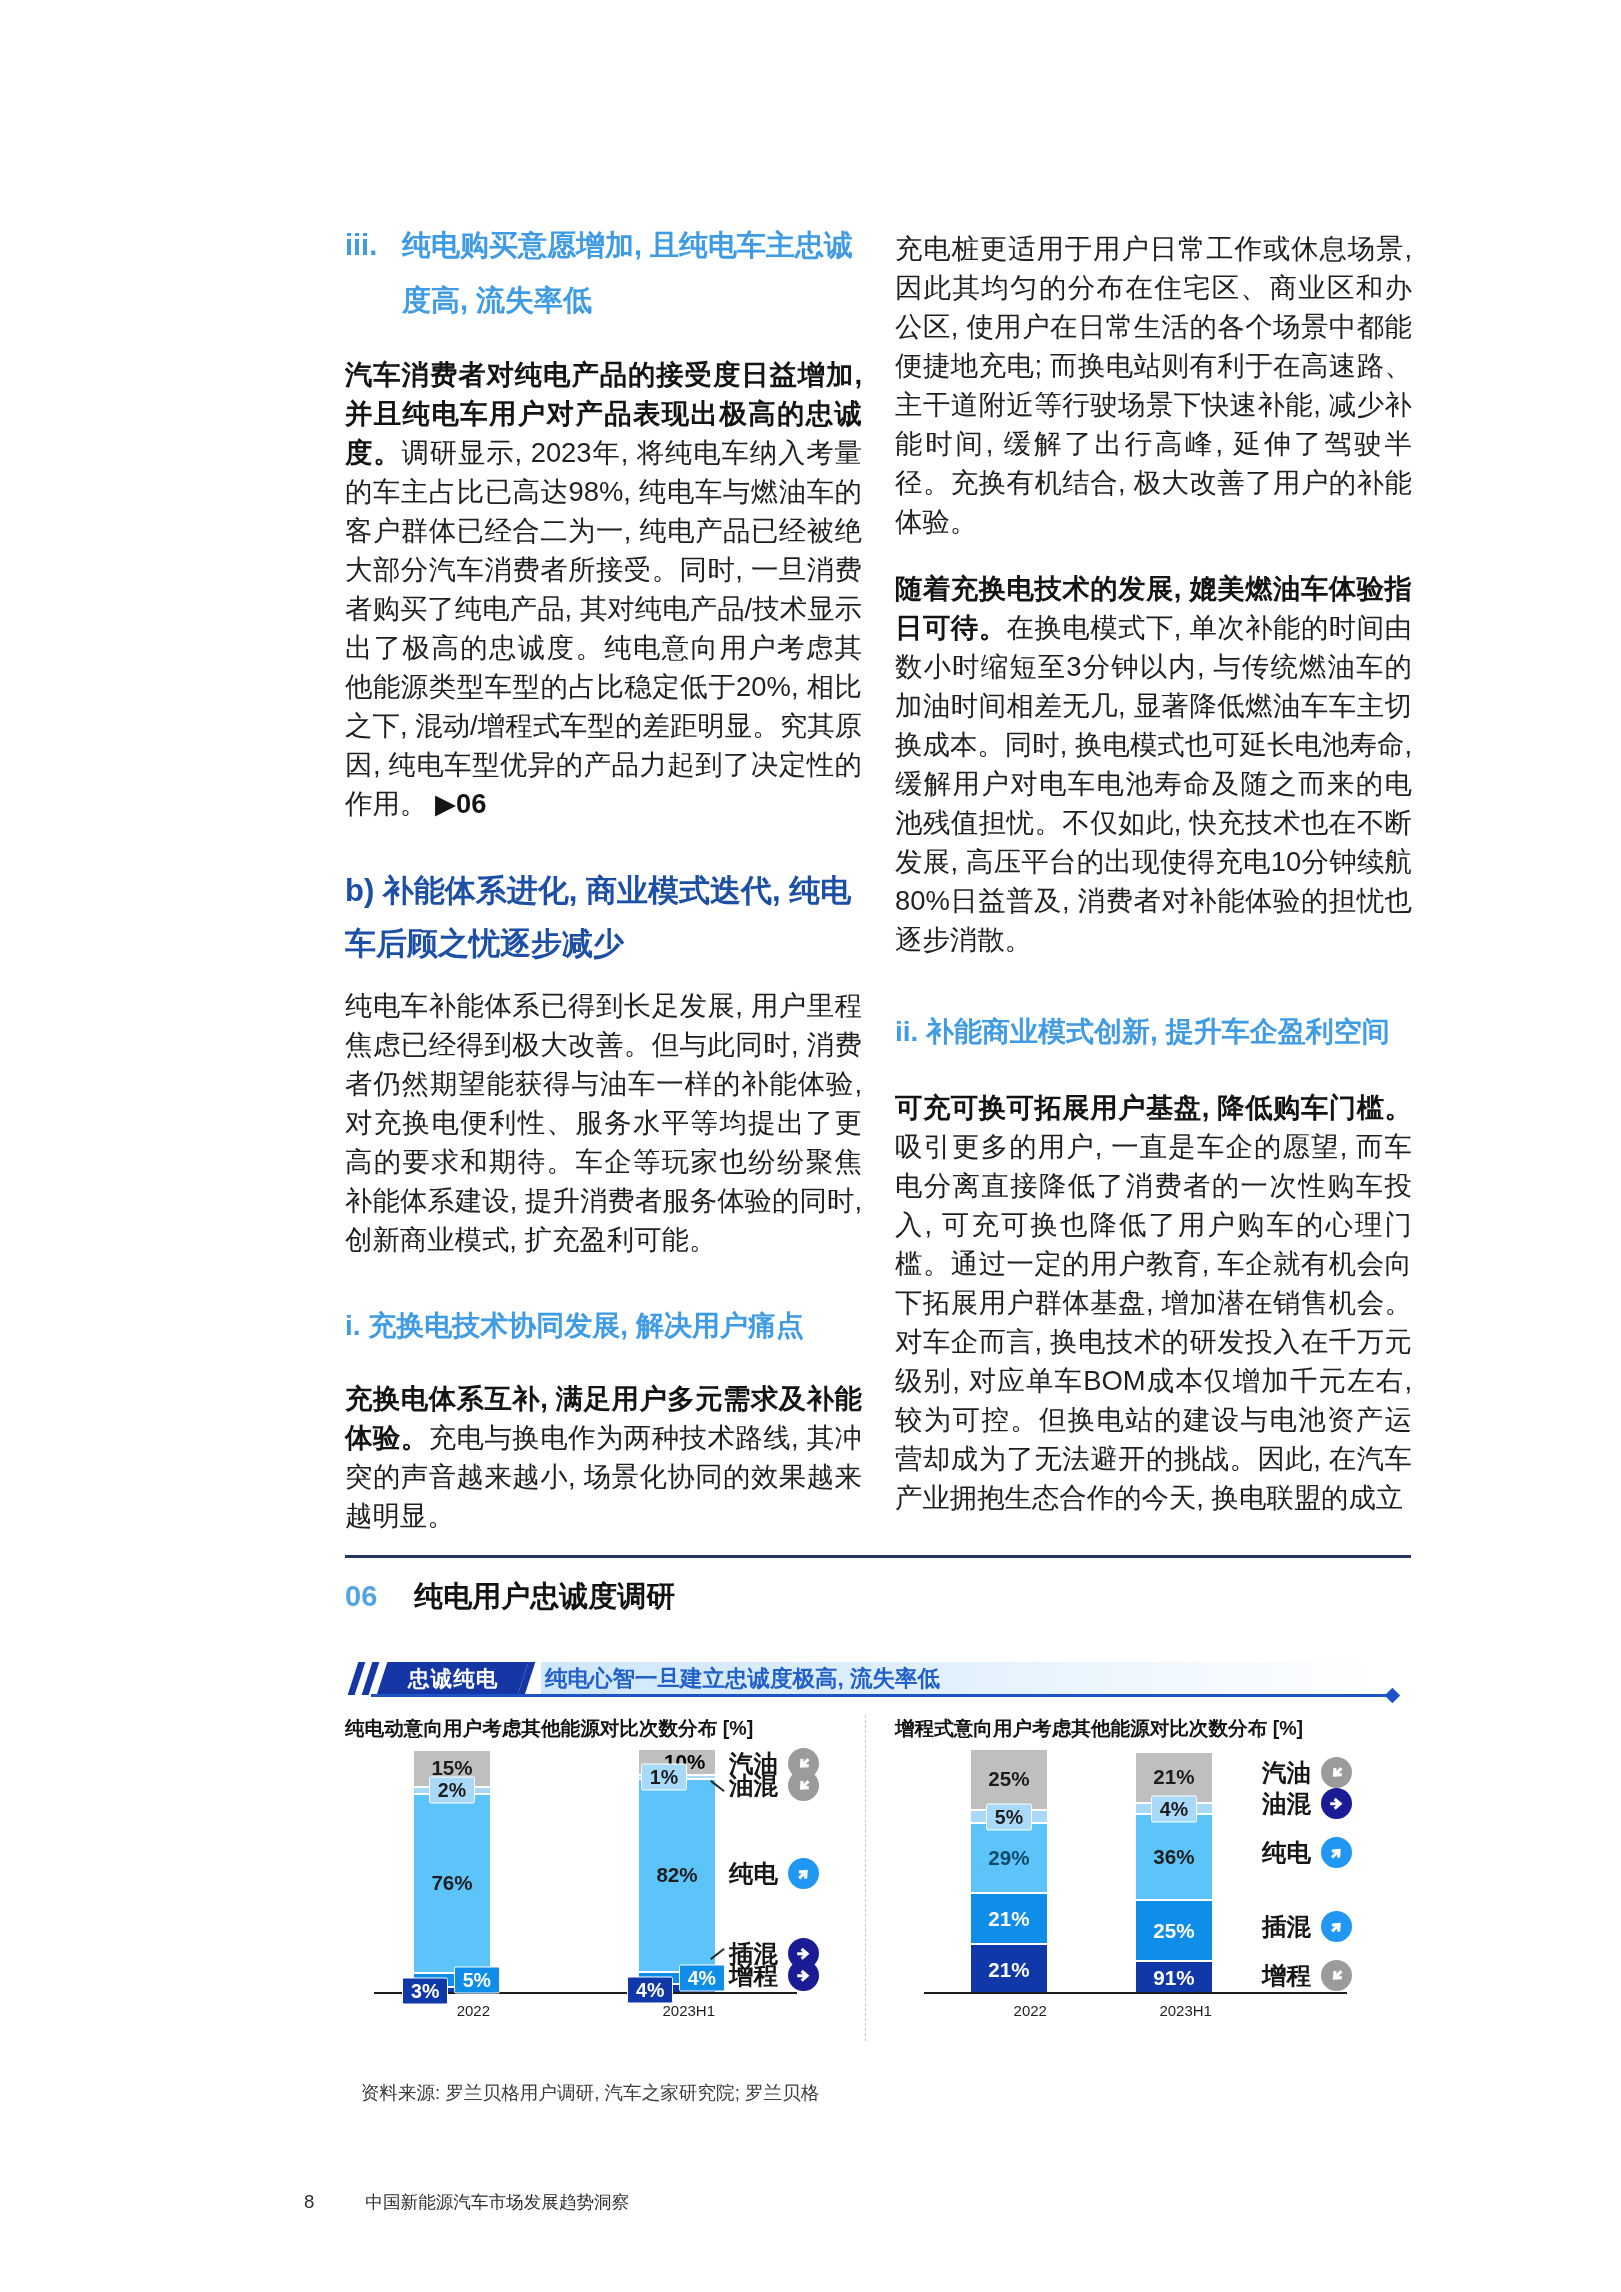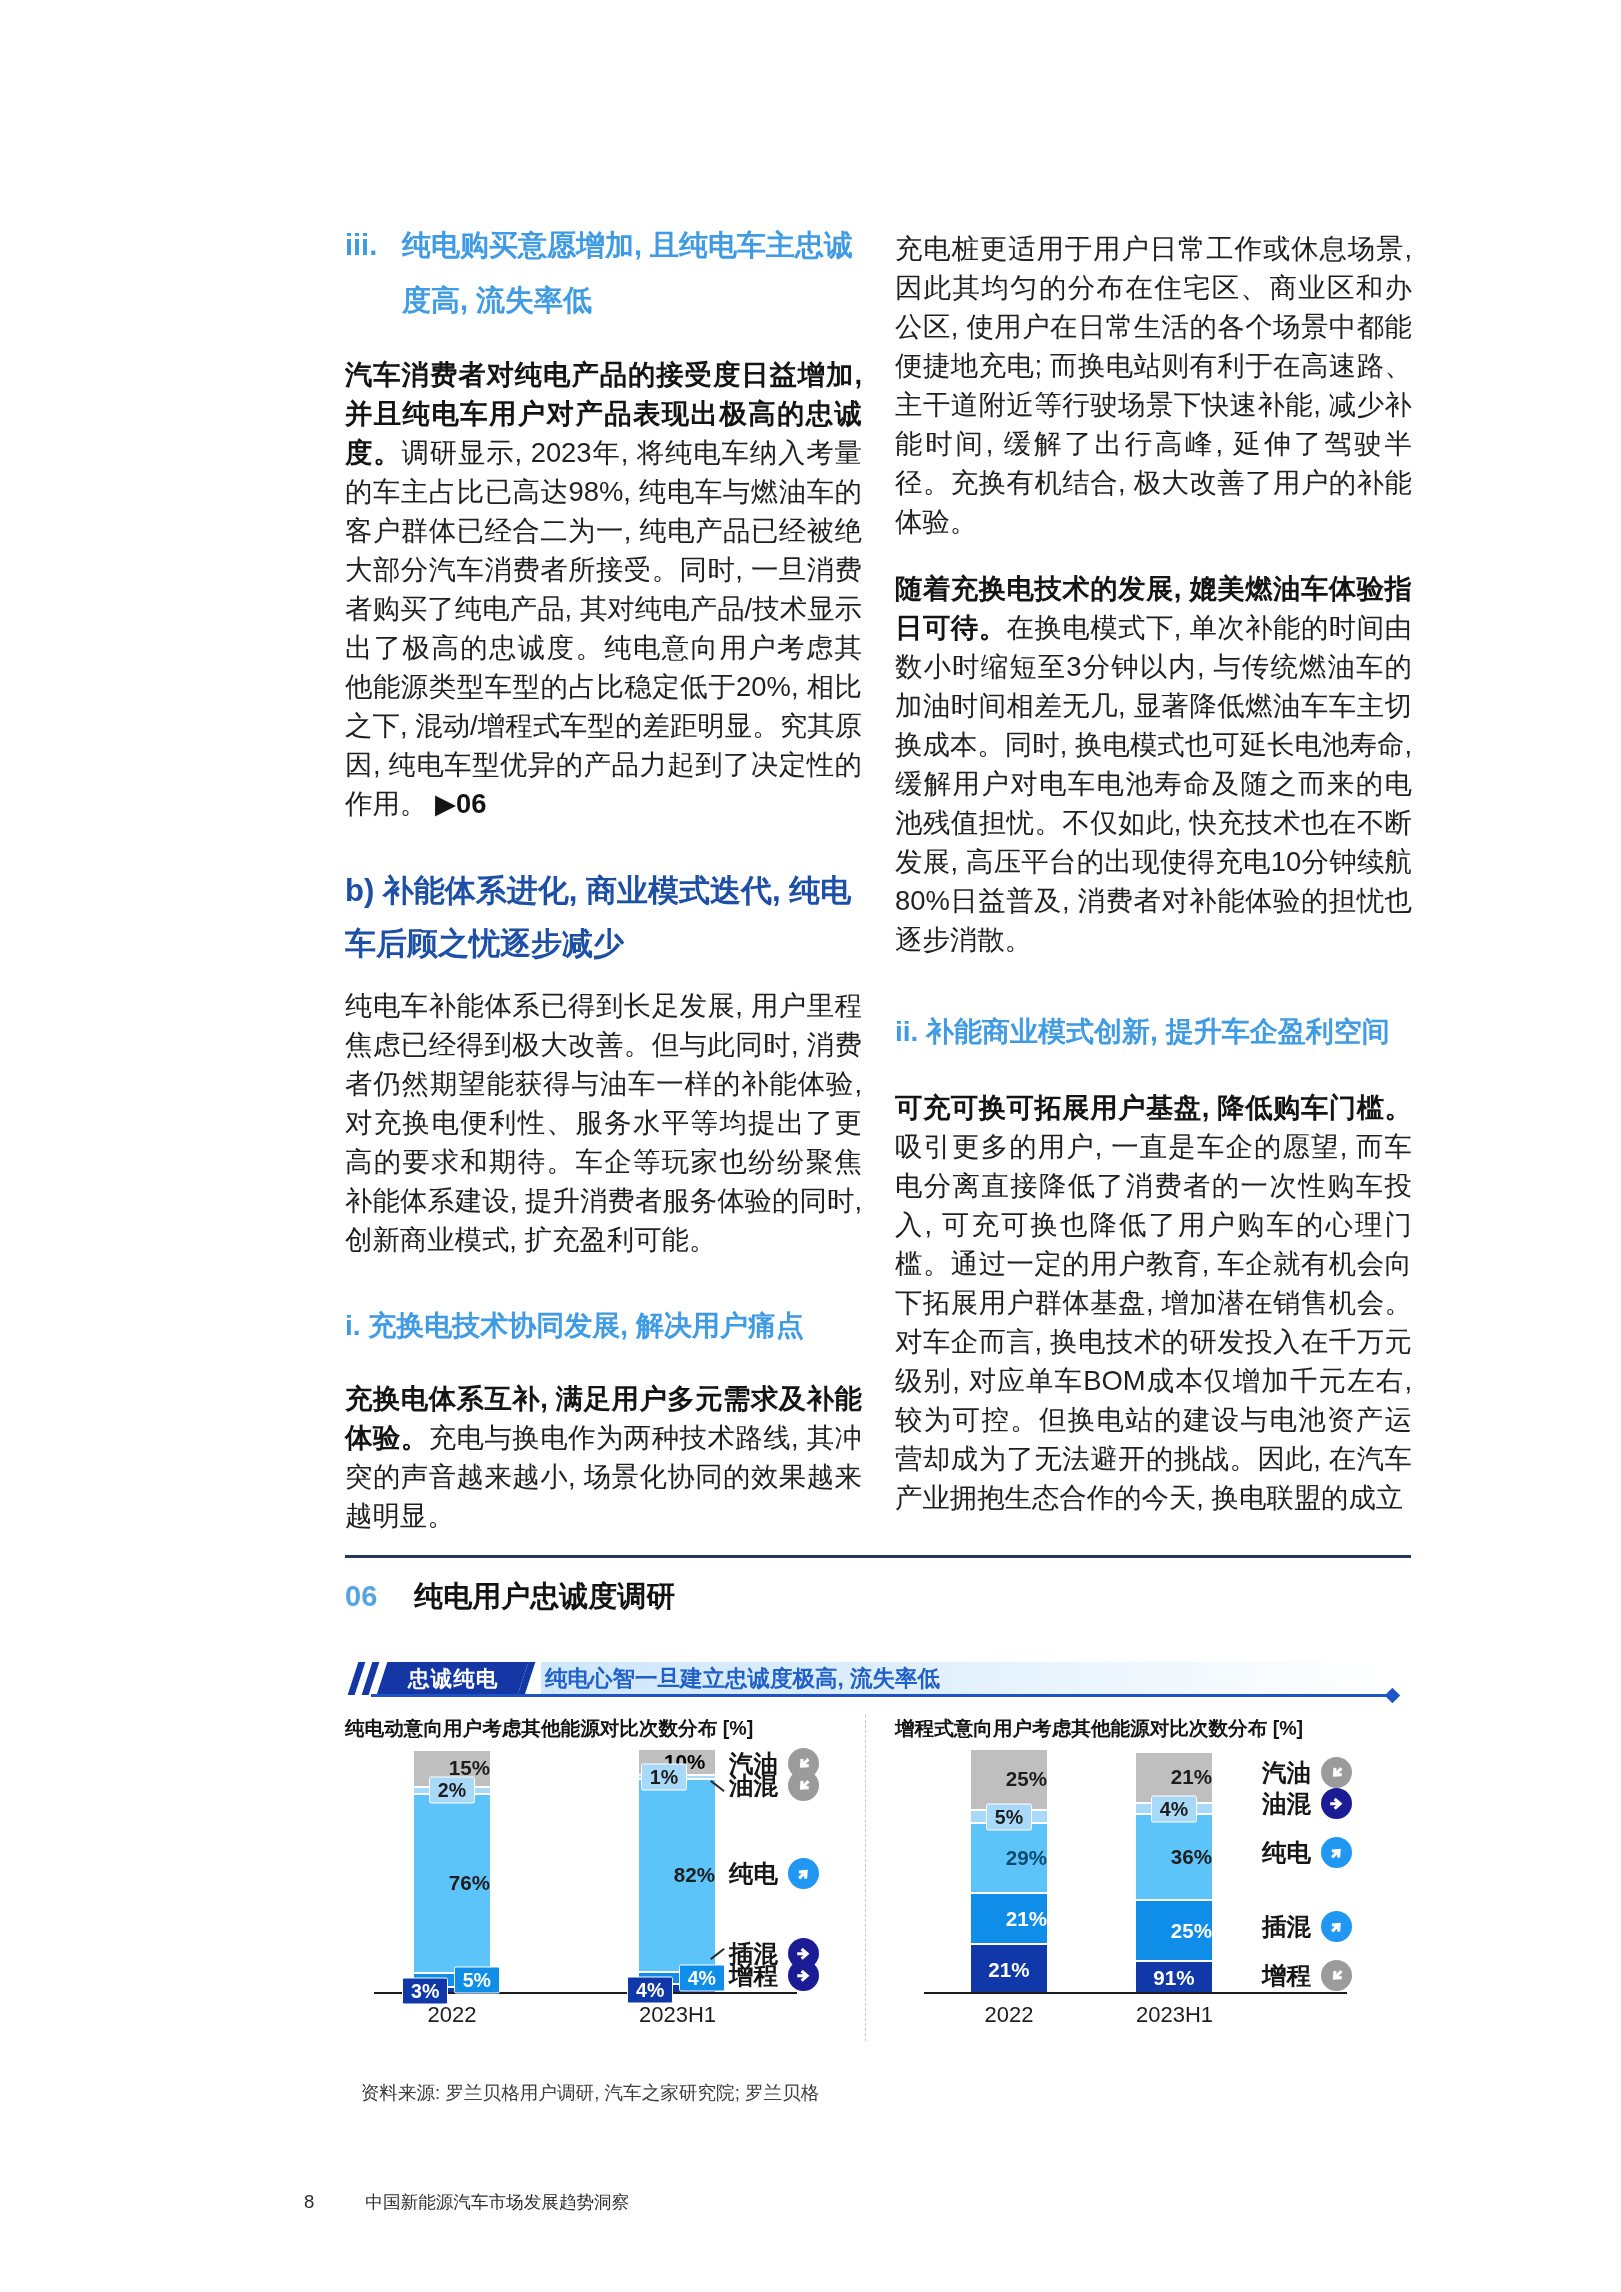--- a/index.html
+++ b/index.html
@@ -49,25 +49,25 @@
   .arrow-tip { position:absolute; right:-3.9px; top:-3.9px; width:10.8px; height:10.8px; background:#1d55c8; transform:rotate(45deg); }
 
   .charts { display:flex; margin-top:15.7px; }
   .chart { width:517px; position:relative; }
   .chart.right { margin-left:3.9px; border-left:1px dashed #c6c6c6; padding-left:29px; }
   .chart-title { font-size:19.6px; font-weight:700; color:#141414; white-space:nowrap; }
   .plotwrap { position:relative; height:294px; margin-top:5.9px; }
   .axis { position:absolute; left:29px; width:423px; top:245px; height:2px; background:#1c1c1c; }
   .bar { position:absolute; bottom:47px; width:76px; display:flex; flex-direction:column; }
   .seg { position:relative; display:flex; align-items:center; justify-content:center; }
-  .seg-sep { border-bottom:2px solid #ffffff;justify-content:flex-end; }
+  .seg-sep { border-bottom:2px solid #ffffff; }
   .seg-label { font-size:20.6px; font-weight:600; white-space:nowrap; }
   .tag { position:absolute; z-index:3; font-size:19.6px; font-weight:600; padding:1px 7.8px; border-radius:2px;
          white-space:nowrap; border:1px solid #ffffff; }
-  .xlab { position:absolute; top:255px; width:76px; text-align:center; font-size:22px; color:#1d1d1d; }
+  .xlab { position:absolute; top:255px; width:76px; text-align:right; font-size:15px; color:#1d1d1d; }
   .legend { position:absolute; top:0; height:245px; }
   .legend-item { position:absolute; display:flex; align-items:center; width:90px; height:33px; }
   .legend-label { font-size:24.5px; font-weight:700; color:#161616; white-space:nowrap; }
   .trend { width:31px; height:31px; border-radius:50%; margin-left:auto; flex:none;
            display:flex; align-items:center; justify-content:center; }
   .leader { position:absolute; left:-19.6px; top:15.7px; width:16.7px; height:2px; background:#2a2a2a; }
   .leader-back { transform:rotate(38deg); }
   .leader-fwd  { transform:rotate(-38deg); }
 
   .source { margin-top:39px; padding-left:15.7px; font-size:18.6px; color:#3c3c3c; }

